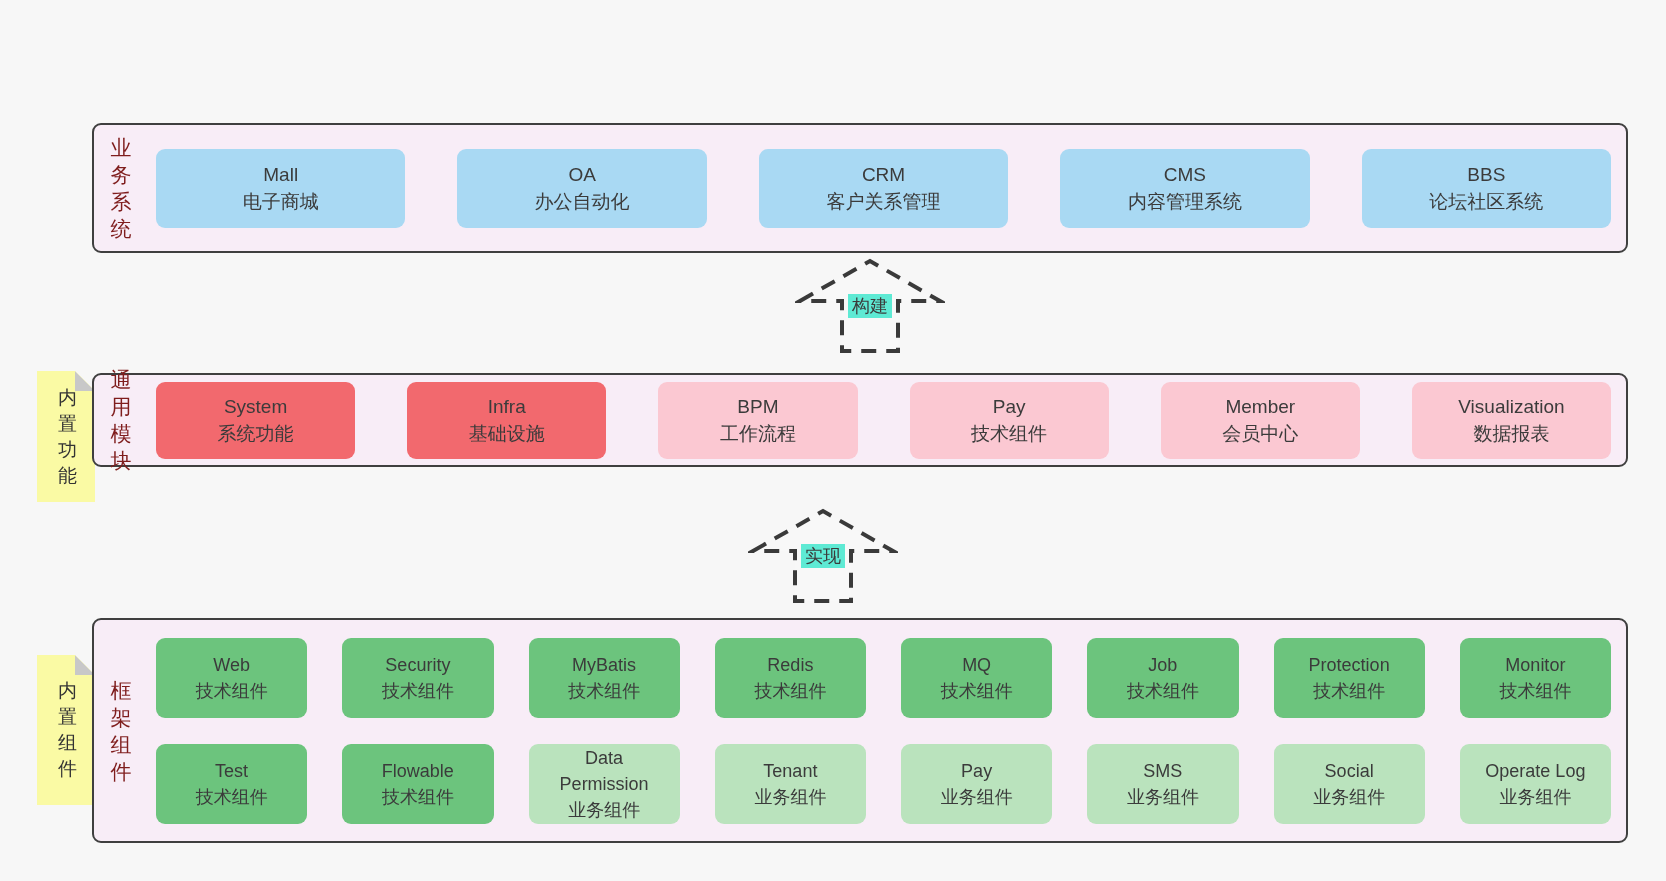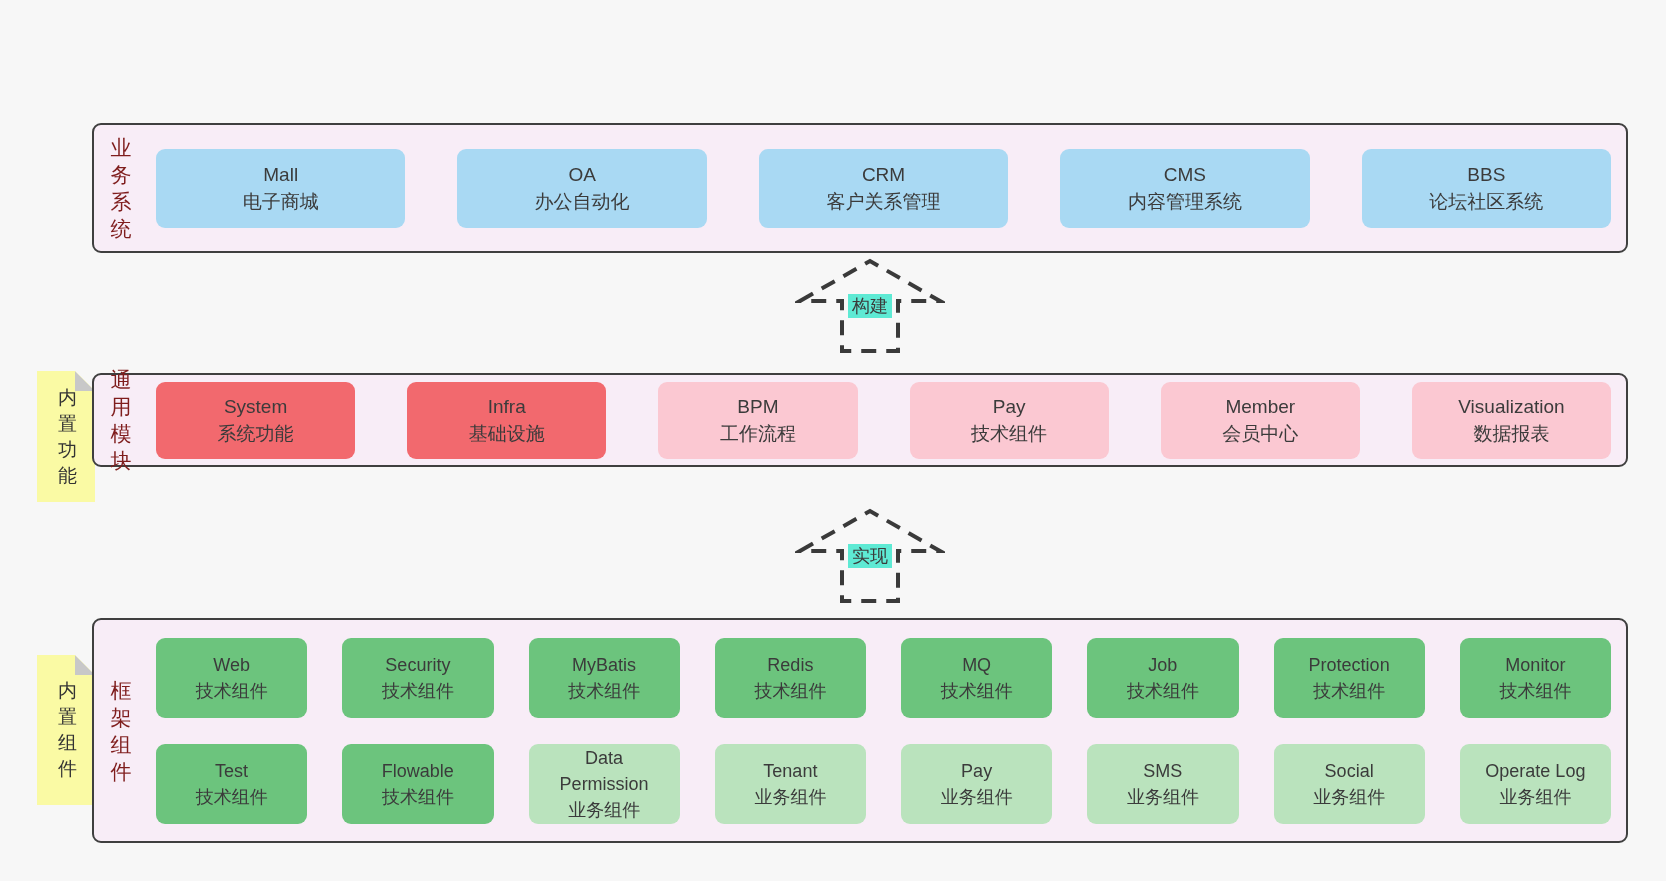--- a/index.html
+++ b/index.html
@@ -55,21 +55,21 @@
     background:#c8c8c8; clip-path:polygon(0 0, 100% 100%, 0 100%);
   }
   .sticky .vtext {
     width:22px; font-size:19px; line-height:26px; text-align:right;
     word-break:break-all; color:#333;
   }
 
   
   .arrow { position:absolute; width:150px; height:100px; z-index:3; }
   .arrow-build     { left:795px; top:256px; }
-  .arrow-implement { left:795px; top:506px; }
+  .arrow-implement { left:748px; top:506px; }
   .arrow svg { display:block; width:100%; height:100%; }
   .arrow .alabel {
     position:absolute; left:50%; top:38px; transform:translateX(-50%);
     background:#5eead4; padding:0 4px; font-size:18px; color:#3b3b3b; white-space:nowrap;
   }
 </style>
 </head>
 <body>
 
 <div class="canvas">

